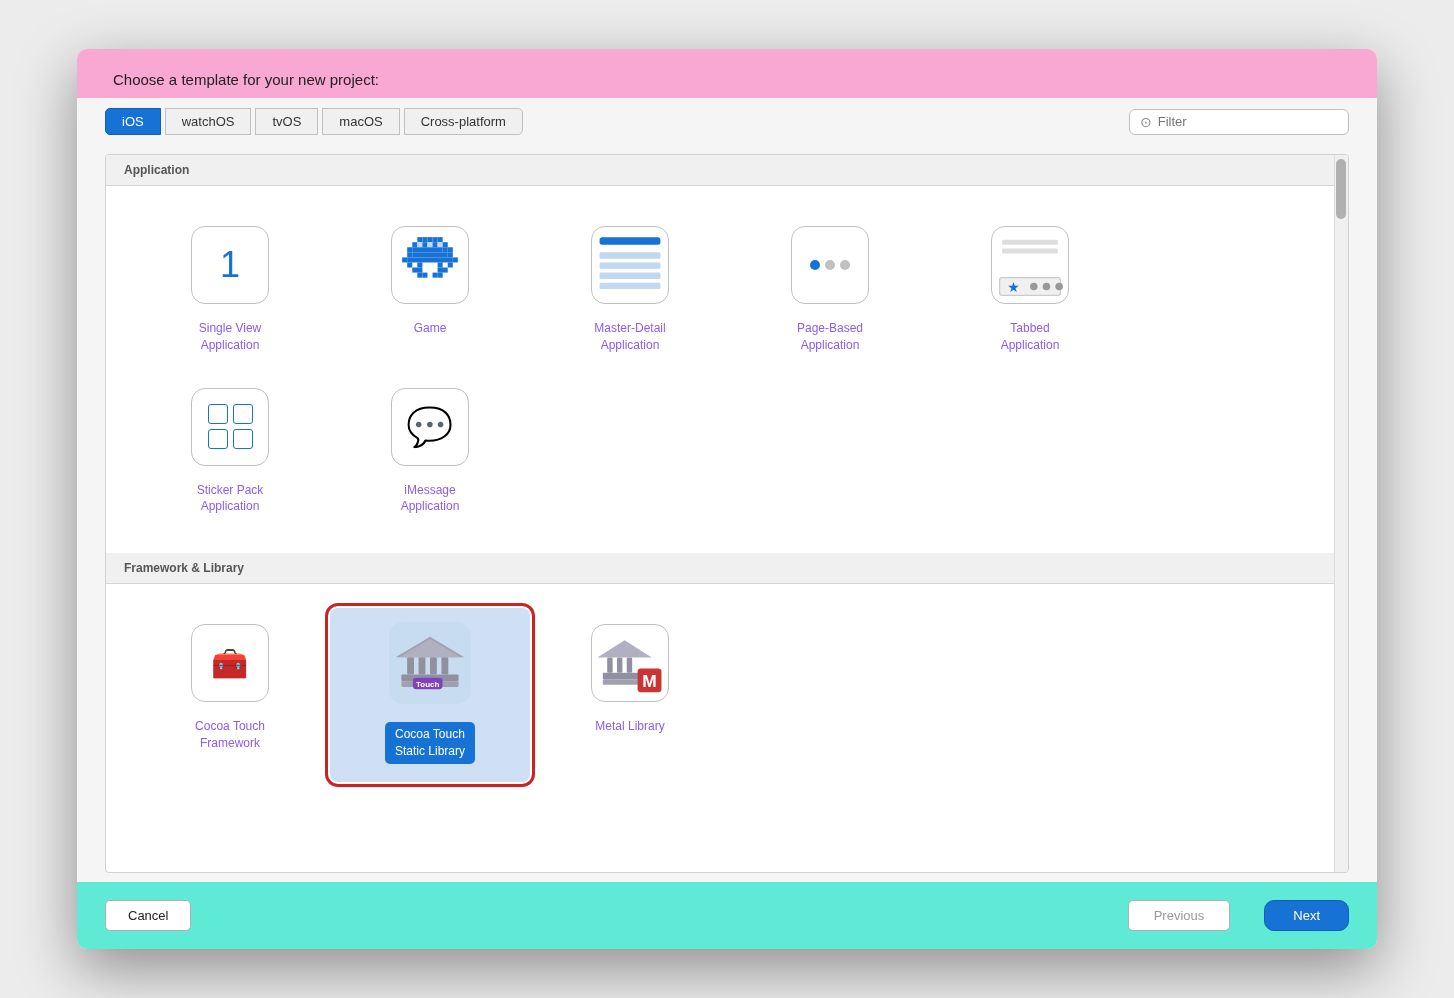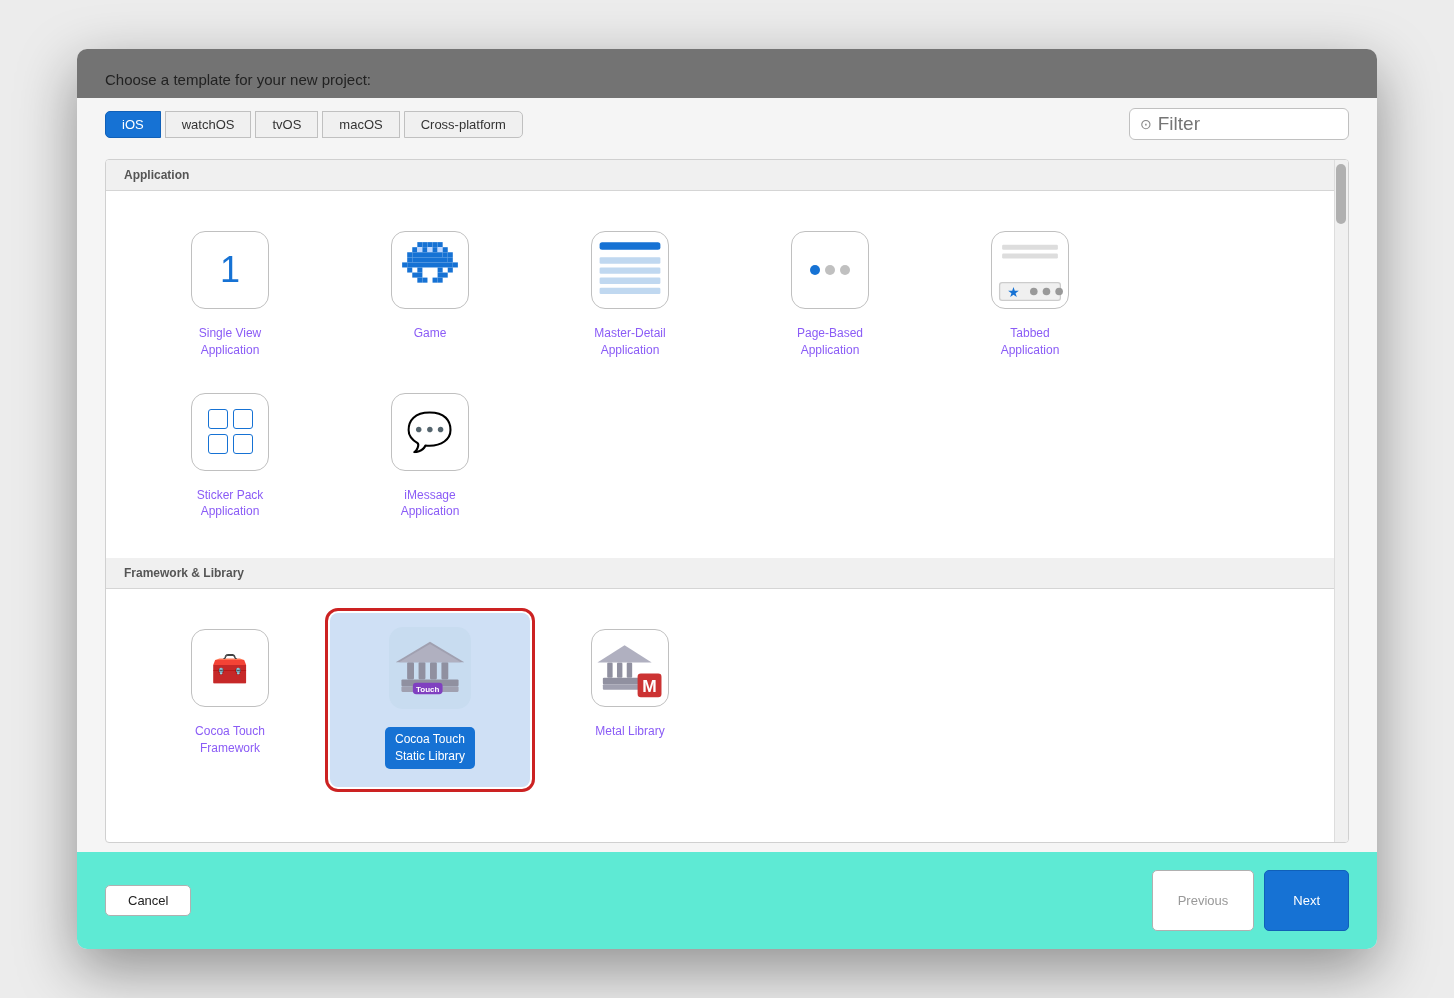--- a/index.html
+++ b/index.html
@@ -16,22 +16,22 @@
       background: #f5f5f5;
       border-radius: 10px;
       box-shadow: 0 20px 60px rgba(0,0,0,0.4);
       width: 1300px;
       min-height: 900px;
       display: flex;
       flex-direction: column;
       overflow: hidden;
     }
     .dialog-header {
-      padding: 22px 28px 10px 28px;
-      background: #737373;
+      padding: 22px 28px 10px 36px;
+      background: #f9a8d4;
     }
     .dialog-header-title {
       font-size: 15px;
       font-weight: 400;
       color: #222;
     }
     .tab-bar {
       display: flex;
       align-items: center;
       padding: 10px 28px;
@@ -70,21 +70,21 @@
       gap: 6px;
     }
     .filter-icon {
       color: #888;
       font-size: 14px;
     }
     .filter-input {
       border: none;
       outline: none;
       background: transparent;
-      font-size: 19px;
+      font-size: 13px;
       color: #999;
       width: 100%;
     }
     .content-area {
       flex: 1;
       background: white;
       margin: 9px 28px;
       border: 1px solid #d0d0d0;
       border-radius: 4px;
       overflow-y: auto;
@@ -188,28 +188,29 @@
     .prev-btn {
       padding: 7px 25px;
       border: 1px solid #b0b0b0;
       border-radius: 5px;
       background: white;
       font-size: 13px;
       cursor: pointer;
       color: #999;
     }
     .next-btn {
-      padding: 22px 28px;
+      padding: 7px 28px;
       border: 1px solid #1060b8;
-      border-radius: 5px;
+      border-radius: 10px;
       background: #1672d4;
       font-size: 13px;
       cursor: pointer;
       color: white;
       font-weight: 500;
+      margin-left: 24px;
     }
     
     .single-view-icon {
       font-size: 36px;
       font-weight: 300;
       color: #1672d4;
     }
     .page-based-icon {
       display: flex;
       gap: 5px;

